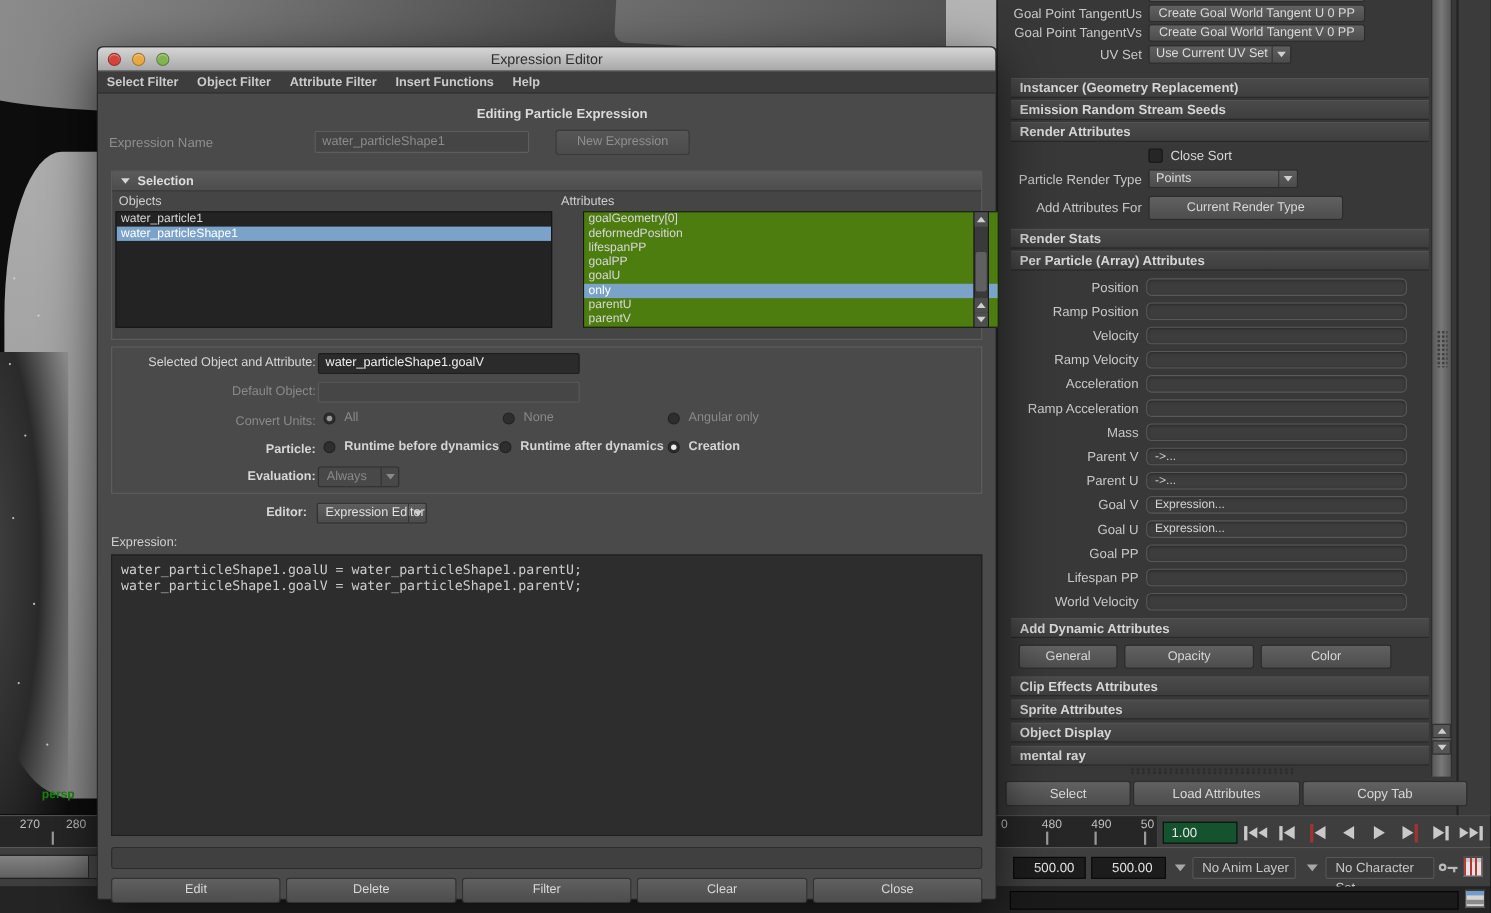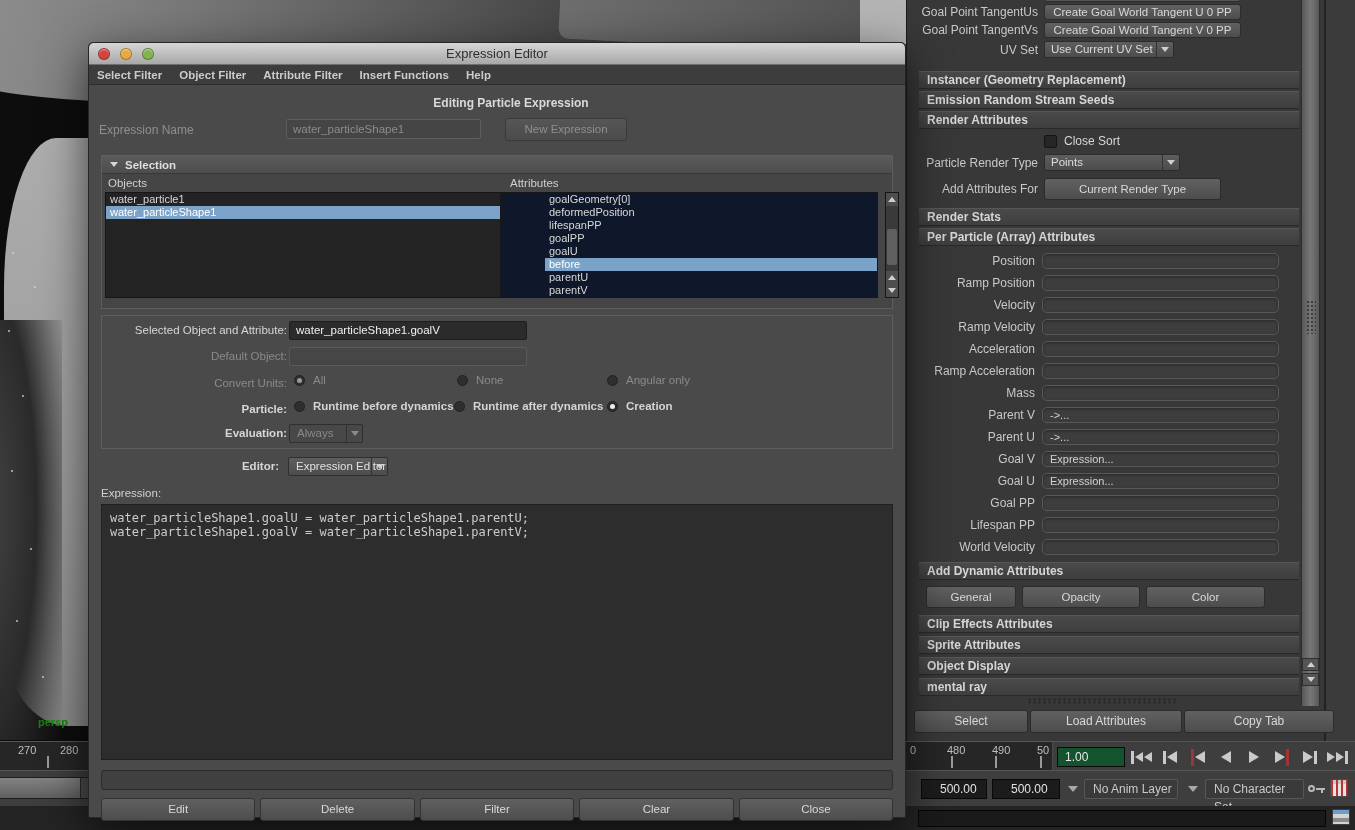--- a/index.html
+++ b/index.html
@@ -116,21 +116,21 @@
   #ee-new-expr-btn { position:absolute; left:416px; top:-1px; width:122px; height:23px; background:linear-gradient(#565656,#4b4b4b);
     border:1px solid #3a3a3a; border-radius:3px; color:#8f8f8f; font-size:11.5px; text-align:center; line-height:21px; }
 
   #sel-frame { margin:14px 12px 0 12px; height:154px; border:1px solid #5e5e5e; background:#454545; }
   #sel-header { height:18px; background:linear-gradient(#5b5b5b,#4d4d4d); border-bottom:1px solid #383838;
     display:flex; align-items:center; gap:7px; padding-left:8px; color:#dedede; font-size:11.5px; font-weight:bold; }
   #sel-labels { position:relative; height:18px; }
   #sel-labels span { position:absolute; top:3px; color:#cfcfcf; font-size:11.5px; }
   #lists-wrap { position:relative; height:108px; }
   #objects-list { position:absolute; left:3px; top:0; width:397px; height:106px; background:#232323; border:1px solid #161616; overflow:hidden; }
-  #attributes-list { position:absolute; left:398px; top:0; width:378px; height:106px; background:#0f172a; border:1px solid #161616; overflow:hidden;padding-left:44px; }
+  #attributes-list { position:absolute; left:428px; top:0; width:378px; height:106px; background:#4d7c0f; border:1px solid #161616; overflow:hidden; }
   .list-row { height:13px; line-height:13px; font-size:11px; color:#d8d8d8; padding-left:4px; white-space:nowrap; }
   .list-row.sel { color:#ffffff; }
   #attr-scroll { position:absolute; left:783px; top:0; width:14px; height:106px; background:#3a3a3a; border:1px solid #161616; }
   .ms-btn { position:absolute; left:0; width:12px; height:13px; background:#4e4e4e; display:flex; align-items:center; justify-content:center; }
   .ms-thumb { position:absolute; left:1px; top:36px; width:10px; height:36px; background:#606060; border-radius:2px; }
 
   #form-frame { position:relative; margin:6px 12px 0 12px; height:134px; border:1px solid #5e5e5e; background:#4a4a4a; }
   .f-row { position:absolute; left:0; width:100%; height:20px; }
   .f-label { position:absolute; left:0; width:185px; text-align:right; font-size:11.5px; top:3px; }
   .lbl-on { color:#d6d6d6; } .lbl-dim { color:#8a8a8a; }
@@ -432,21 +432,21 @@
         <div id="objects-list">
             <div class="list-row">water_particle1</div>
             <div class="list-row sel" style="background: rgb(123, 163, 201);">water_particleShape1</div>
           </div>
         <div id="attributes-list">
             <div class="list-row">goalGeometry[0]</div>
             <div class="list-row">deformedPosition</div>
             <div class="list-row">lifespanPP</div>
             <div class="list-row">goalPP</div>
             <div class="list-row">goalU</div>
-            <div class="list-row sel" style="background: rgb(123, 163, 201);">before</div>
+            <div class="list-row sel" style="background: rgb(123, 163, 201);">only</div>
             <div class="list-row">parentU</div>
             <div class="list-row">parentV</div>
           </div>
         <div id="attr-scroll">
           <div class="ms-btn" style="top:0">
               <span class="tri-up"></span>
             </div>
           <div class="ms-thumb"></div>
           <div class="ms-btn" style="top:78px">
               <span class="tri-up"></span>

